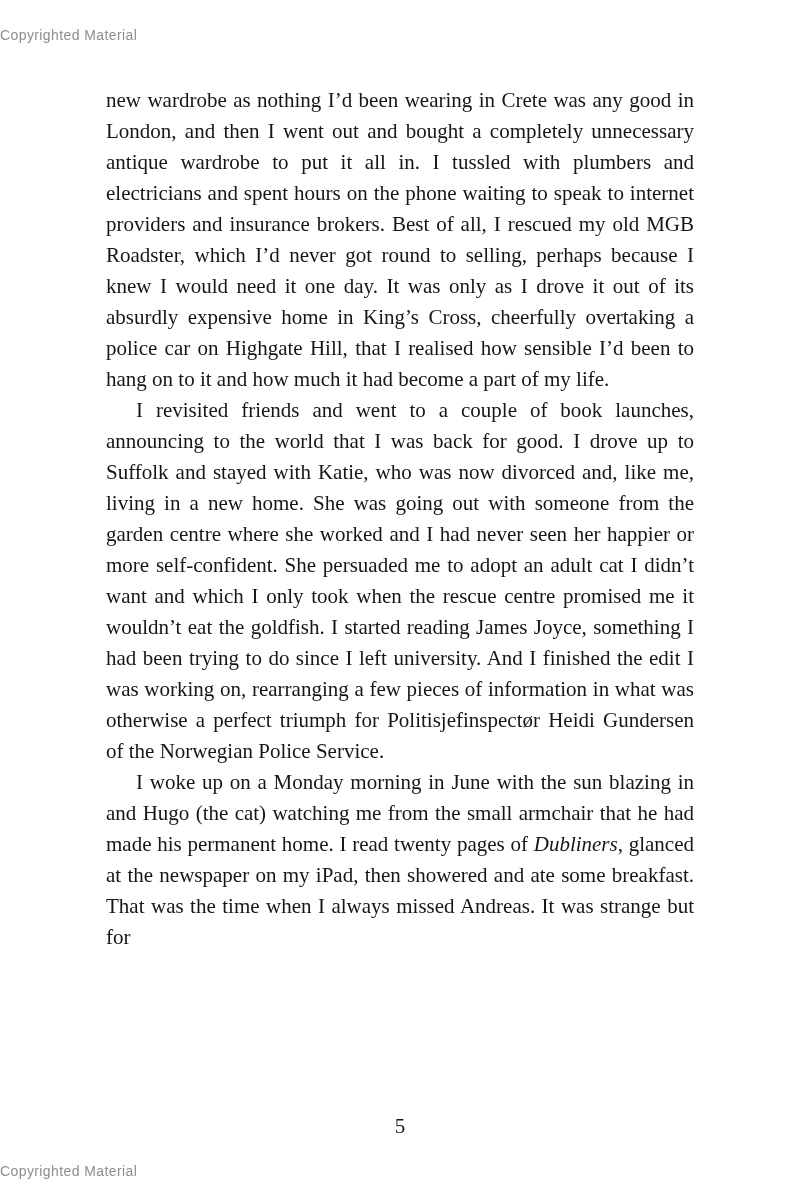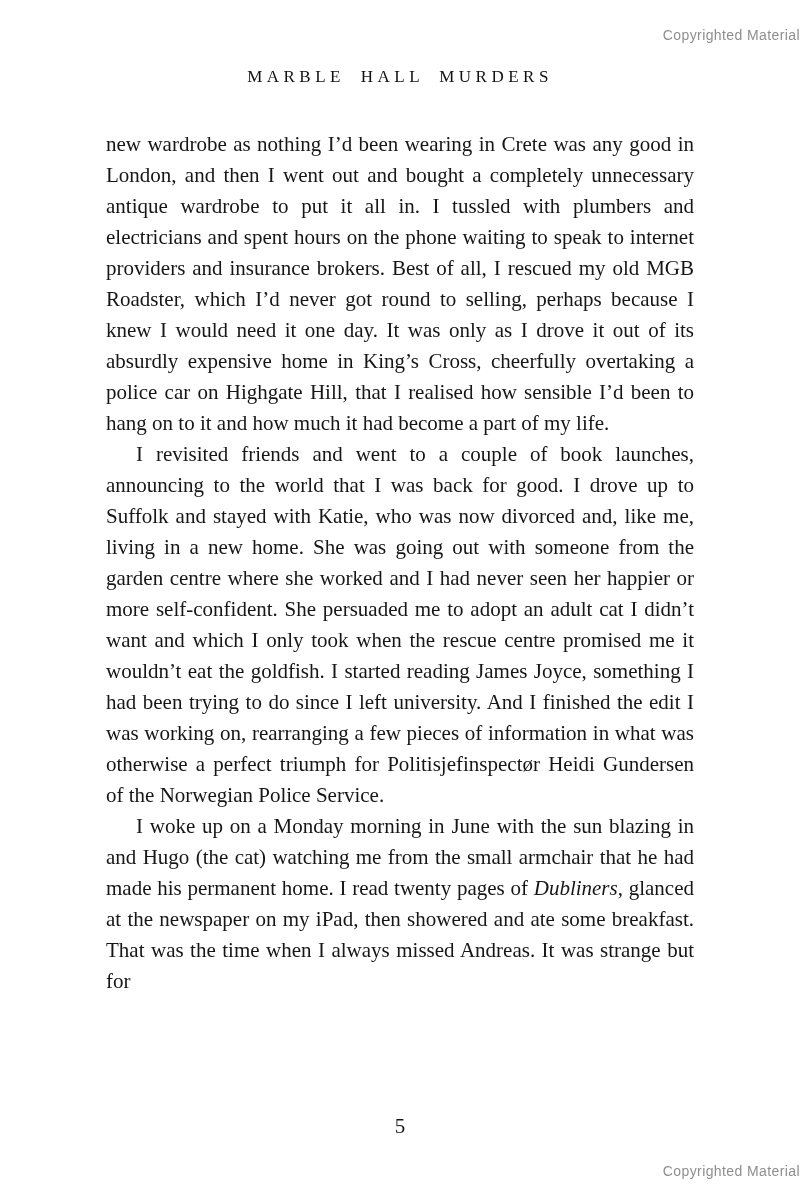--- a/index.html
+++ b/index.html
@@ -11,21 +11,21 @@
     position: relative;
     width: 800px;
     height: 1201px;
     margin: 0 auto;
     background: #ffffff;
     font-family: "Liberation Serif", serif;
     color: #1c1c1c;
     overflow: hidden;
   }
   .copyright {
-    text-align: right;
+    text-align: left;
     font-family: "Liberation Sans", sans-serif;
     font-size: 14px;
     letter-spacing: 0.4px;
     color: #8e8e8e;
   }
   .copyright-top {
     padding-top: 27px;
   }
   .running-head {
     margin-top: 24px;
@@ -70,21 +70,20 @@
     bottom: 22px;
   }
 </style>
 </head>
 <body>
 
 <div class="page">
 
   <div class="copyright copyright-top">Copyrighted Material</div>
 
-  <div class="running-head">MARBLE HALL MURDERS</div>
 
   <div class="text-block">
     <p>new wardrobe as nothing I’d been wearing in Crete was any good in London, and then I went out and bought a completely unnecessary antique wardrobe to put it all in. I tussled with plumbers and electricians and spent hours on the phone waiting to speak to internet providers and insurance brokers. Best of all, I rescued my old MGB Roadster, which I’d never got round to selling, perhaps because I knew I would need it one day. It was only as I drove it out of its absurdly expensive home in King’s Cross, cheerfully overtaking a police car on Highgate Hill, that I realised how sensible I’d been to hang on to it and how much it had become a part of my life.</p>
     <p class="indent">I revisited friends and went to a couple of book launches, announcing to the world that I was back for good. I drove up to Suffolk and stayed with Katie, who was now divorced and, like me, living in a new home. She was going out with someone from the garden centre where she worked and I had never seen her happier or more self-confident. She persuaded me to adopt an adult cat I didn’t want and which I only took when the rescue centre promised me it wouldn’t eat the goldfish. I started reading James Joyce, something I had been trying to do since I left university. And I finished the edit I was working on, rearranging a few pieces of information in what was otherwise a perfect triumph for Politisjefinspectør Heidi Gundersen of the Norwegian Police Service.</p>
     <p class="indent"><span>I woke up on a Monday morning in June with the sun blazing in and Hugo (the cat) watching me from the small armchair that he had made his permanent home. I read twenty pages of </span><em class="book-title-italic">Dubliners</em><span>, glanced at the newspaper on my iPad, then showered and ate some breakfast. That was the time when I always missed Andreas. It was strange but for</span></p>
   </div>
 
   <div class="page-number">5</div>
 
   <div class="copyright copyright-bottom">Copyrighted Material</div>

